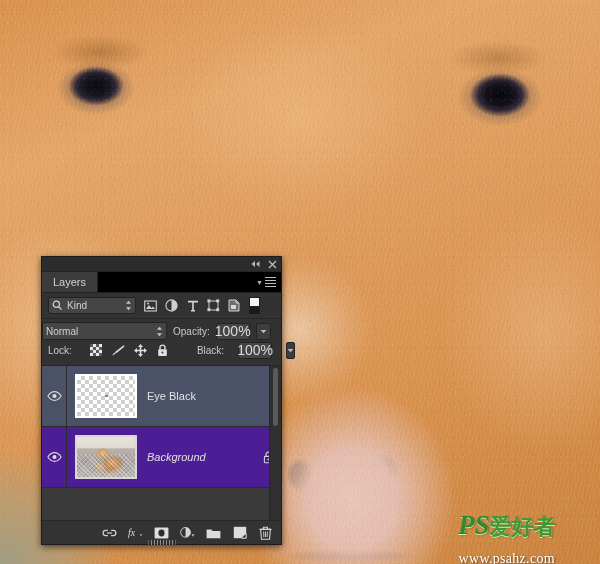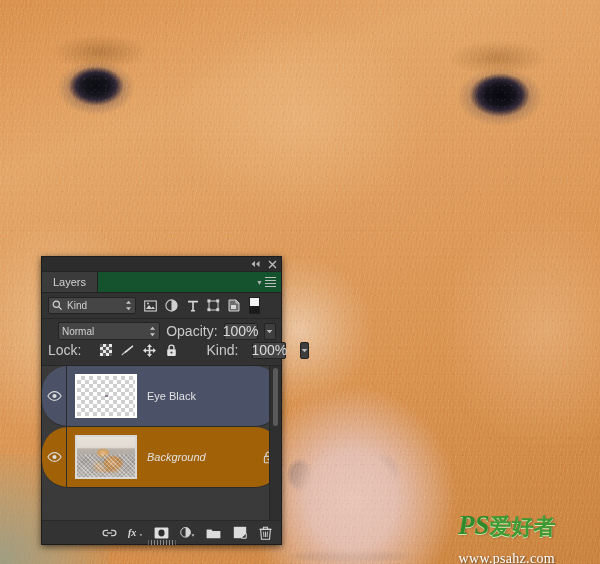--- a/index.html
+++ b/index.html
@@ -134,21 +134,21 @@
     display: flex; align-items: center; justify-content: flex-end;
     padding-right: 4px; gap: 7px;
     flex: 0 0 auto;
   }
   .tb-icon { color: #b4b4b4; font-size: 9px; line-height: 1; cursor: pointer; }
   .tb-icon.collapse { letter-spacing: -2px; font-size: 10px; }
 
   
   .panel-tabs {
     height: 21px;
-    background: #14532d;
+    background: #000000;
     display: flex; align-items: stretch;
     border-bottom: 1px solid #222;
     flex: 0 0 auto;
   }
   .panel-tab {
     background: #3b3b3b;
     padding: 0 11px;
     display: flex; align-items: center;
     font-size: 11px; color: #d2d2d2;
     border-right: 1px solid #222;
@@ -192,33 +192,33 @@
     background: linear-gradient(#f2f2f2 0%, #f2f2f2 52%, #1a1a1a 52%, #1a1a1a 100%);
     border: 1px solid #1e1e1e;
     margin-left: 2px;
     cursor: pointer;
   }
 
   
   .blend-row {
     height: 24px;
     display: flex; align-items: center;
-    padding: 0 5px 0 16px; gap: 6px;
+    padding: 0 5px 0 0; gap: 6px;
     background: #323232;
     flex: 0 0 auto;
   }
   .blend-select {
     width: 125px; height: 18px;
     background: #454545; border: 1px solid #232323; border-radius: 2px;
     display: flex; align-items: center; padding: 0 3px;
     cursor: pointer;
   }
   .blend-select .lbl { flex: 1; font-size: 10px; color: #d2d2d2; }
   .blend-select .spin { font-size: 7px; color: #c4c4c4; line-height: 7px; }
-  .field-label { font-size: 14px; color: #cacaca; white-space: nowrap; }
+  .field-label { font-size: 10px; color: #cacaca; white-space: nowrap; }
   .num-field {
     width: 34px; height: 17px;
     background: #454545; border: 1px solid #232323; border-radius: 2px;
     display: flex; align-items: center; justify-content: center;
     font-size: 14px; color: #dcdcdc;
     cursor: text;
   }
   .num-arrow {
     width: 15px; height: 17px;
     background: #3e3e3e; border: 1px solid #232323; border-radius: 2px;
@@ -245,24 +245,23 @@
     background: #3a3a3a;
     position: relative;
     overflow: hidden;
   }
   .layer-row {
     height: 61px;
     display: flex; align-items: center;
     border-bottom: 1px solid #2c2c2c;
     position: relative;
     cursor: pointer;
-    border-radius: 26px;
   }
   .layer-row.selected { background: #4b5268; }
-  .layer-row.normal   { background: #a16207; }
+  .layer-row.normal   { background: #4c1d95; }
   .eye-cell {
     width: 25px; height: 100%;
     display: flex; align-items: center; justify-content: center;
     border-right: 1px solid #2c2c2c;
     cursor: pointer;
   }
   .thumb-wrap {
     width: 78px; height: 100%;
     display: flex; align-items: center; justify-content: center;
   }
@@ -348,21 +347,21 @@
     background: #333333;
     border-top: 1px solid #282828;
     display: flex; align-items: center; justify-content: flex-end;
     gap: 11px;
     padding-right: 8px;
     flex: 0 0 auto;
   }
   .fticon {
     width: 15px; height: 15px;
     display: flex; align-items: center; justify-content: center;
-    color: #d0d0d0; cursor: pointer; font-weight: bold;
+    color: #d0d0d0; cursor: pointer;
   }
   .grip {
     position: absolute; left: 50%; bottom: -1px;
     transform: translateX(-50%);
     width: 27px; height: 5px;
     background-image: repeating-linear-gradient(90deg, #8d8d8d 0 1px, rgba(0,0,0,0) 1px 3px);
     cursor: ns-resize;
   }
   svg { display: block; }
 </style>
@@ -517,21 +516,21 @@
         </span>
         <span class="lkicon">
           <svg width="11" height="13" viewBox="0 0 11 13">
               <path d="M3 5.5 L3 3.6 A2.5 2.5 0 0 1 8 3.6 L8 5.5" stroke="#dcdcdc" stroke-width="1.4" fill="none"></path>
               <rect x="1.2" y="5.3" width="8.6" height="6.6" rx="0.8" fill="#e2e2e2"></rect>
               <circle cx="5.5" cy="8.6" r="1.1" fill="#4a4a4a"></circle>
             </svg>
         </span>
       </span>
       <span class="lock-spacer"></span>
-      <span class="field-label">Kind:</span>
+      <span class="field-label">Black:</span>
       <span class="num-field">100%</span>
       <span class="num-arrow">
         <svg width="7" height="5" viewBox="0 0 7 5">
             <path d="M0.6 1 L6.4 1 L3.5 4.3 Z" fill="#bdbdbd"></path>
           </svg>
       </span>
     </div>
 
     <div class="layer-list">
 

